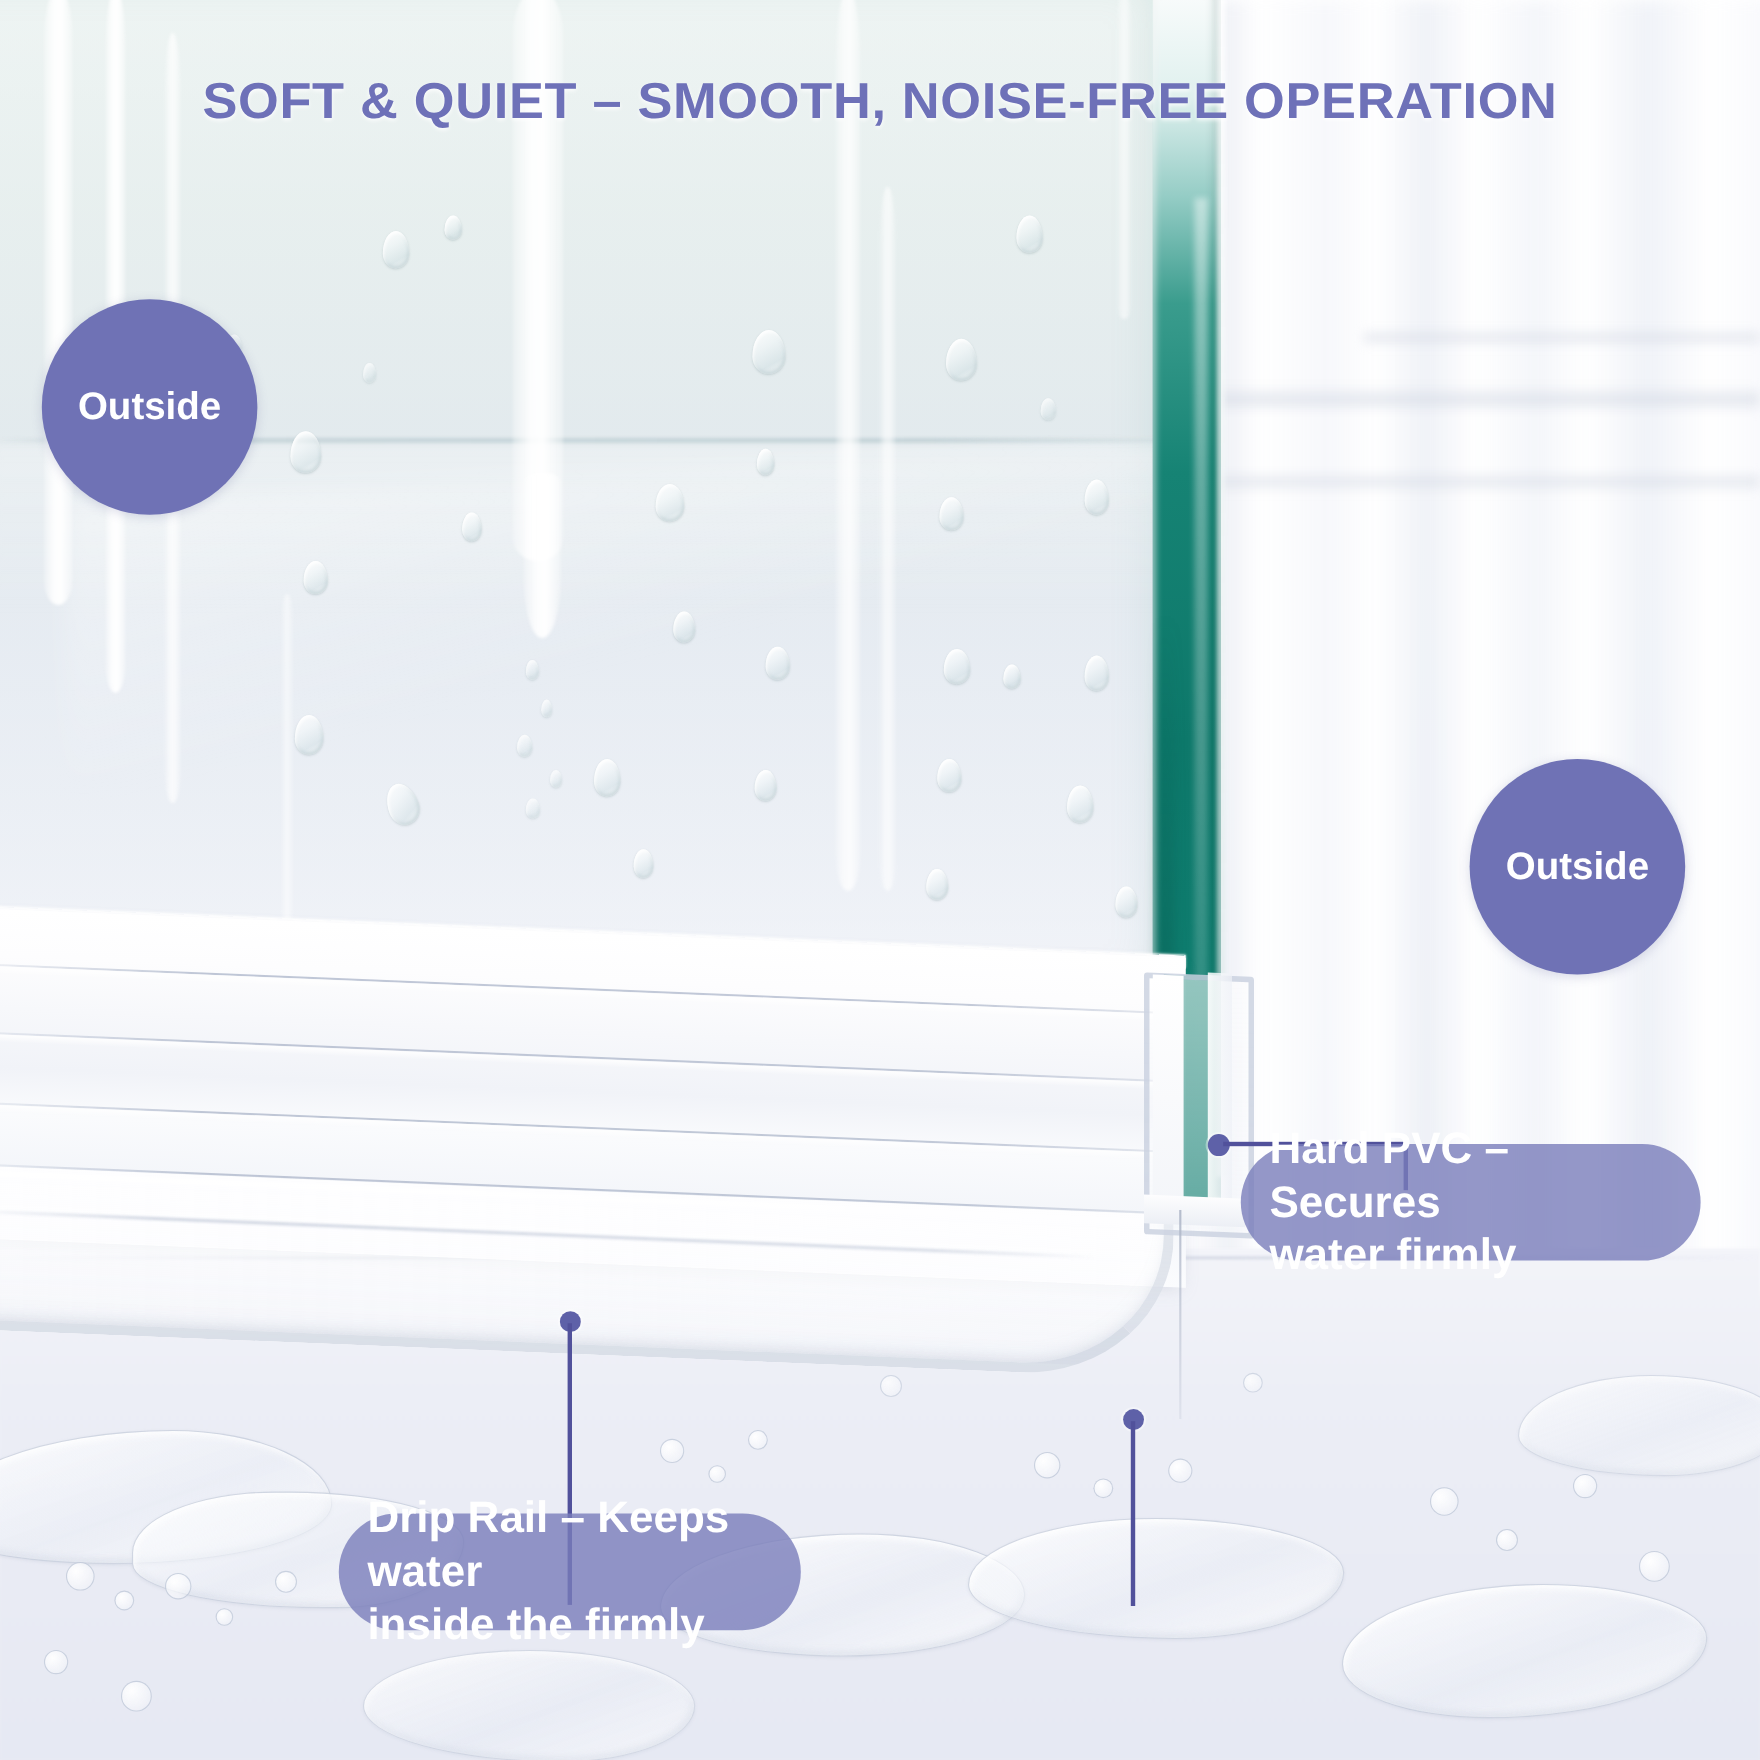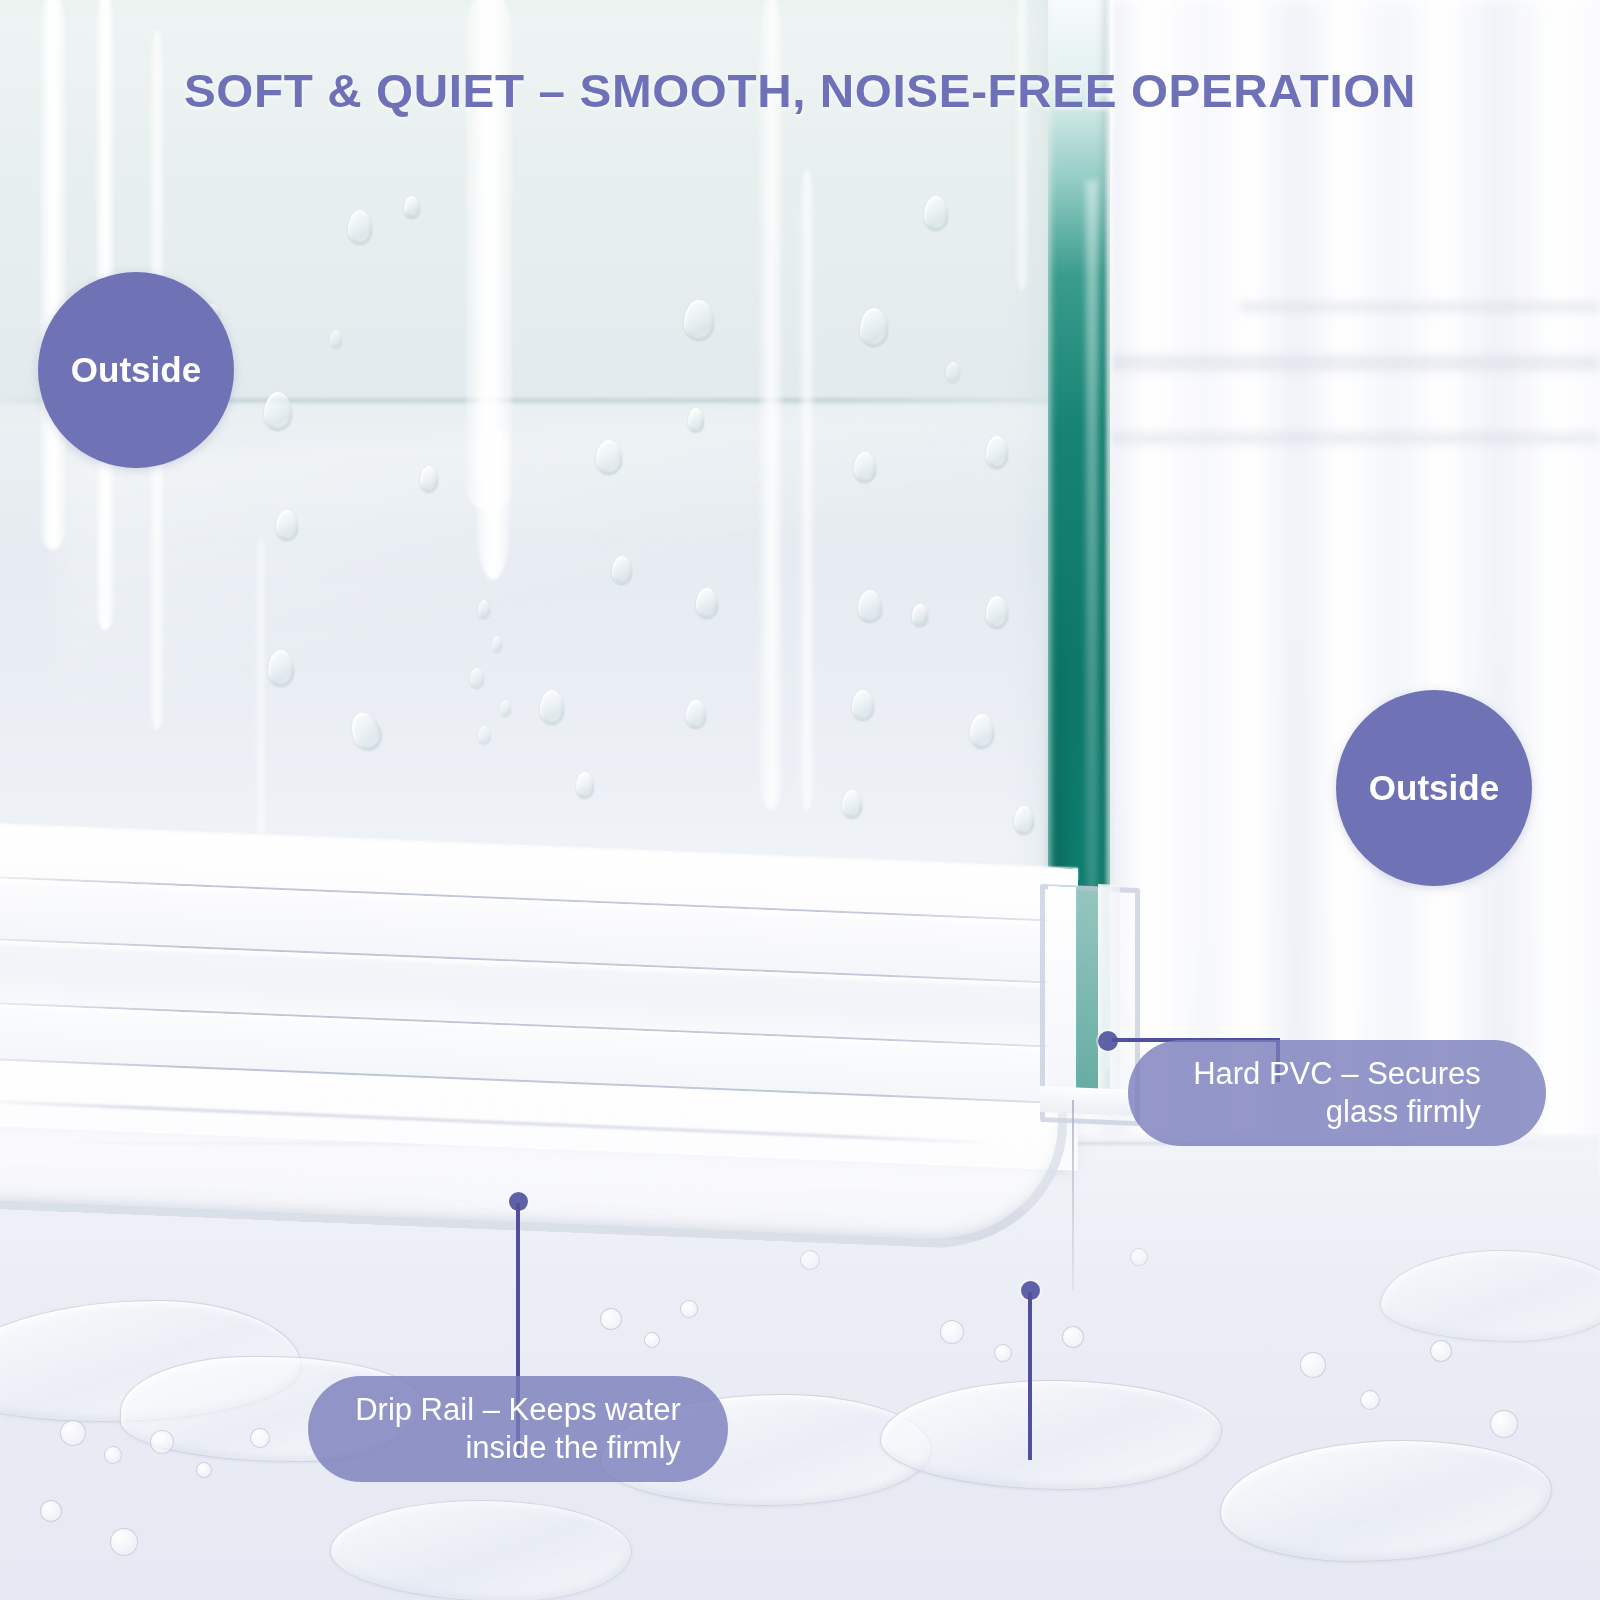--- a/index.html
+++ b/index.html
@@ -232,23 +232,23 @@
     box-shadow:0 2px 10px rgba(90,94,150,.22);
   }
   #badge-inside{left:38px;top:272px;width:196px;height:196px;font-size:35px;}
   #badge-outside{left:1336px;top:690px;width:196px;height:196px;font-size:35px;}
 
   
   .pill{
     position:absolute;
     background:rgba(121,125,186,.80);
     color:#ffffff;border-radius:60px;
-    display:flex;align-items:center;justify-content:center;text-align:right;
-    font-size:31px;line-height:1.22;
-    padding:14px 26px;box-sizing:border-box;
+    display:flex;align-items:center;justify-content:center;text-align:left;
+    font-size:40px;line-height:1.22;
+    padding:14px 26px;box-sizing:border-box;font-weight:bold;
   }
   #pill-hardpvc{left:1128px;top:1040px;width:418px;height:106px;}
   #pill-driprail{left:308px;top:1376px;width:420px;height:106px;}
   #pill-antislip{left:826px;top:1452px;width:420px;height:106px;}
 
   .lead-line{position:absolute;background:#51519B;}
   .lead-dot{position:absolute;border-radius:50%;background:#5E61A8;box-shadow:0 0 0 2px rgba(255,255,255,.35);}
 
   
   #lead-pvc-dot{left:1098px;top:1031px;width:20px;height:20px;}
@@ -393,21 +393,21 @@
 
   <div class="lead-dot" id="lead-drip-dot"></div>
   <div class="lead-line" id="lead-drip-v"></div>
 
   <div class="lead-dot" id="lead-clip-dot"></div>
   <div class="lead-line" id="lead-clip-v"></div>
 
   <div class="pill" id="pill-hardpvc">
     <span>
       <span>Hard PVC – Secures</span><br>
-      <span>glass firmly</span>
+      <span>water firmly</span>
     </span>
   </div>
 
   <div class="pill" id="pill-driprail">
     <span>
       <span>Drip Rail – Keeps water</span><br>
       <span>inside the firmly</span>
     </span>
   </div>
 

